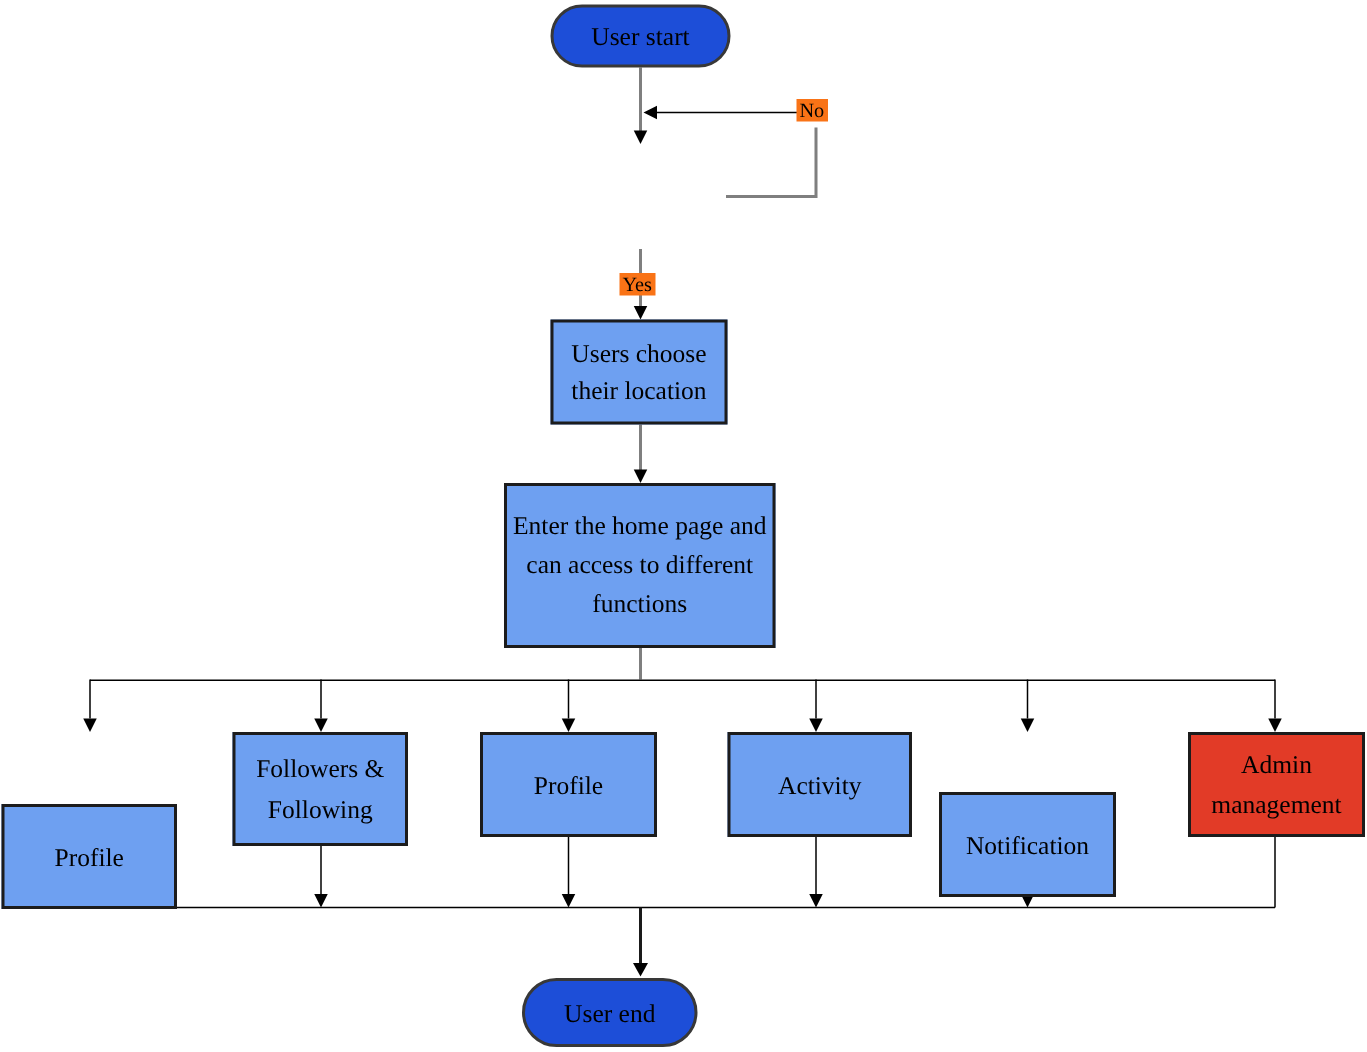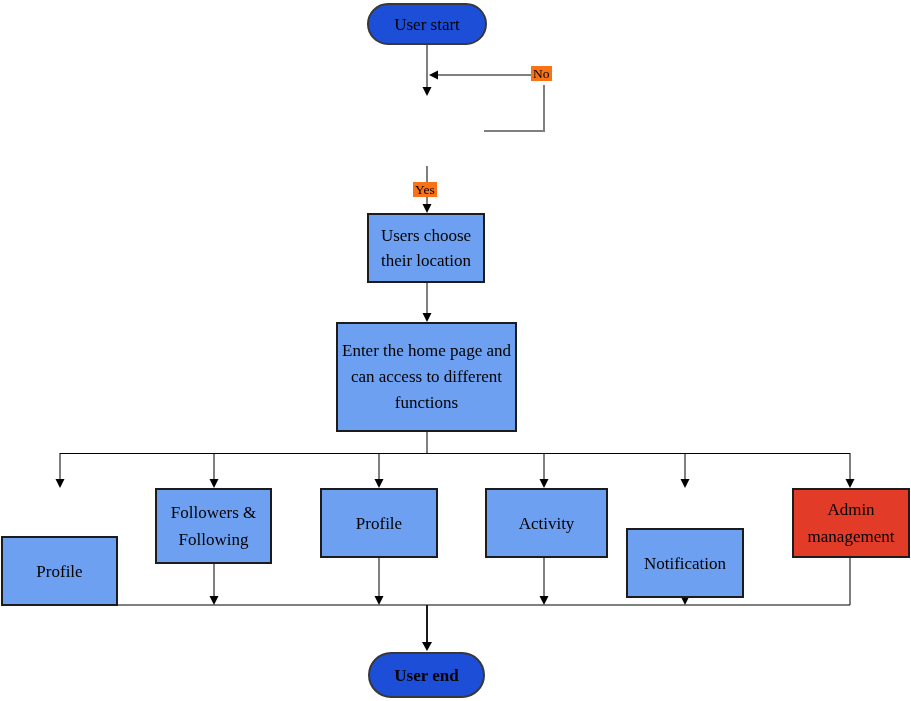--- a/index.html
+++ b/index.html
@@ -130,17 +130,17 @@
   </div>
 
   <div class="node process row-box" id="node-notification" style="left:626px;top:488px;width:118px;height:70px;margin-top:40px;">
     <span>Notification</span>
   </div>
 
   <div class="node process admin row-box" id="node-admin" style="left:792px;top:488px;width:118px;height:70px;">
     <span>Admin management</span>
   </div>
 
-  <div class="node terminator" id="node-user-end" style="left:368px;top:652px;width:117px;height:46px;border-radius:23px;font-weight:bold;">
+  <div class="node terminator" id="node-user-end" style="left:348px;top:652px;width:117px;height:46px;border-radius:23px;">
     <span>User end</span>
   </div>
 
 </div>
 
 </body></html>

